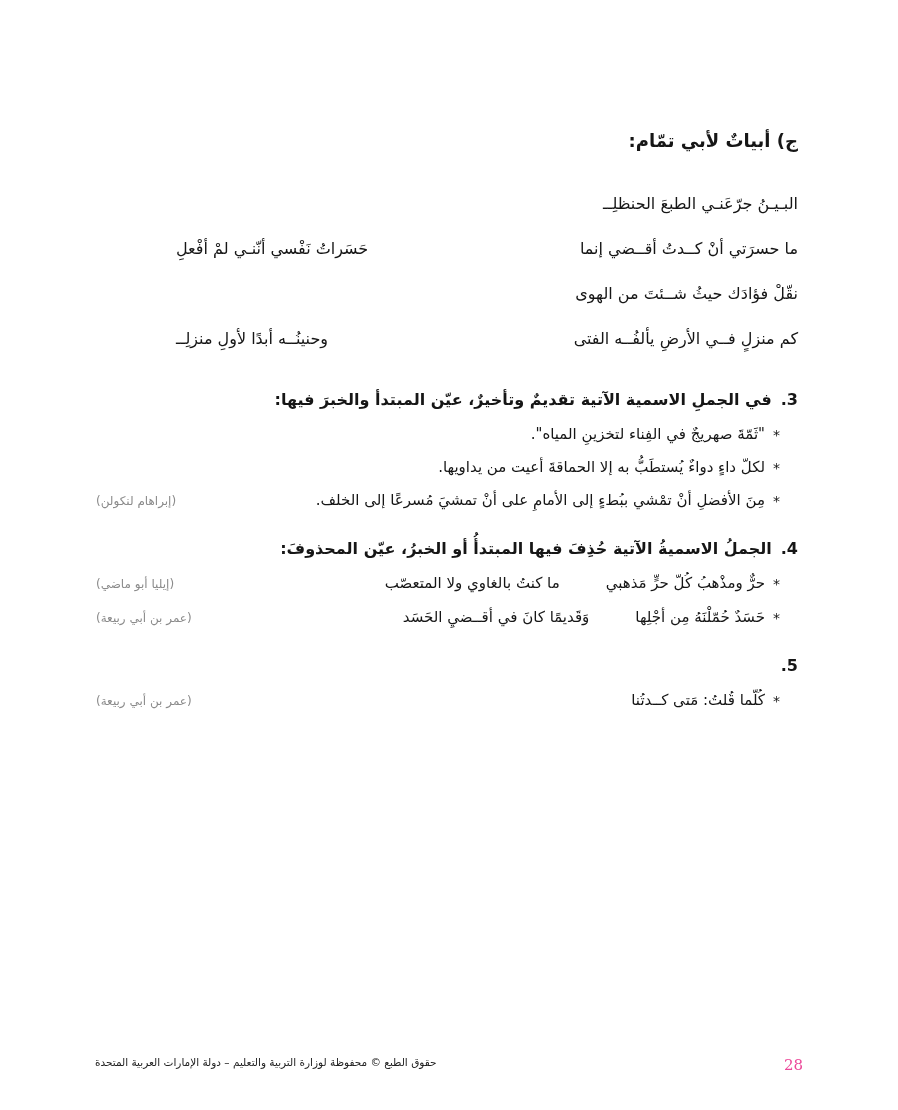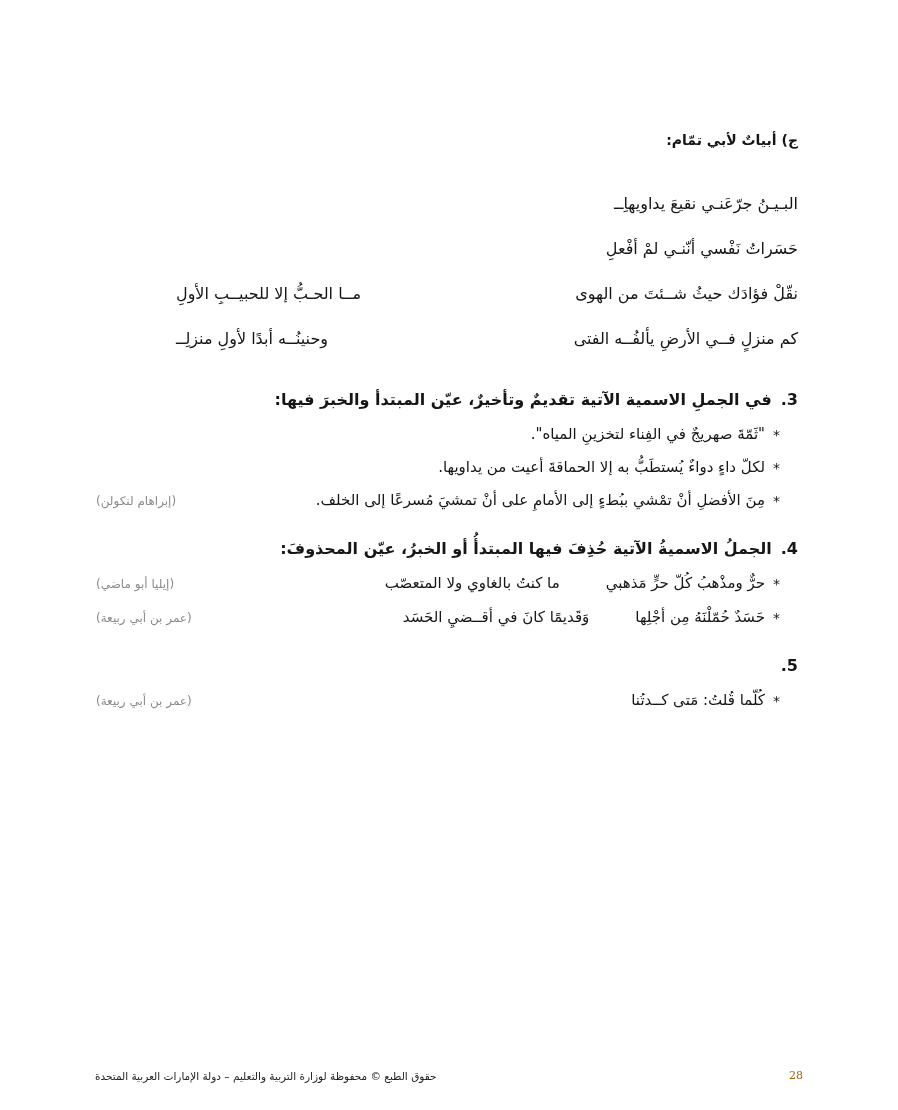--- a/index.html
+++ b/index.html
@@ -3,21 +3,21 @@
 <meta charset="utf-8">
 <style>
   * { margin:0; padding:0; box-sizing:border-box; }
   html,body { background:#ffffff; }
   .page {
     width:898px; height:1110px; background:#ffffff; position:relative;
     font-family:"DejaVu Sans", sans-serif; color:#161616;
     direction:rtl; overflow:hidden; margin:0 auto;
   }
   .content { position:absolute; top:128px; right:100px; left:96px; }
-  .heading { font-size:14px; font-weight:bold; line-height:25px; margin-bottom:40px; }
+  .heading { font-size:18px; font-weight:bold; line-height:25px; margin-bottom:40px; }
   .poem { width:622px; margin-bottom:38px; }
   .couplet {
     display:flex; justify-content:space-between; align-items:baseline;
     font-size:16px; line-height:22px; margin-bottom:23px; white-space:nowrap;
   }
   .hemistich { white-space:nowrap; }
   .section { margin-bottom:23px; }
   .section-title {
     display:flex; gap:9px; font-weight:bold; font-size:16px; line-height:24px;
     margin-bottom:10px; align-items:baseline;
@@ -25,44 +25,44 @@
   .q-num { white-space:nowrap; }
   .bullet-row {
     display:flex; justify-content:space-between; align-items:baseline;
     font-size:15px; line-height:25px; margin-bottom:8px; padding-right:18px;
   }
   .bullet-group { display:flex; gap:8px; align-items:baseline; white-space:nowrap; }
   .star { font-size:14px; position:relative; top:1px; }
   .couplet-pair { display:flex; gap:46px; white-space:nowrap; }
   .attribution { color:#8b8b8b; font-size:12px; white-space:nowrap; line-height:25px; }
   .footer {
-    position:absolute; bottom:28px; left:95px; right:95px;
-    display:flex; direction:ltr; justify-content:space-between; align-items:flex-end;
+    position:absolute; bottom:36px; left:95px; right:95px;
+    display:flex; direction:ltr; justify-content:space-between; align-items:flex-start;
   }
   .copyright { font-size:10.5px; direction:rtl; color:#222222; }
-  .page-number { font-family:"DejaVu Serif", serif; font-size:11px; color:#a16207; }
+  .page-number { font-family:"DejaVu Serif", serif; font-size:15px; color:#ec4899; }
 </style>
 </head>
 <body>
 
 <div class="page">
   <div class="content">
 
     <div class="heading">ج) أبياتٌ لأبي تمّام:</div>
 
     <div class="poem">
       <div class="couplet">
-        <span class="hemistich">البـيـنُ جرّعَنـي نقيعَ يداويهاِــ</span>
+        <span class="hemistich">البـيـنُ جرّعَنـي الطبعَ الحنظلِــ</span>
       </div>
       <div class="couplet">
+        <span class="hemistich">ما حسرَتي أنْ كــدتُ أقــضي إنما</span>
         <span class="hemistich">حَسَراتُ نَفْسي أنّنـي لمْ أفْعلِ</span>
       </div>
       <div class="couplet">
         <span class="hemistich">نقّلْ فؤادَك حيثُ شــئتَ من الهوى</span>
-        <span class="hemistich">مــا الحـبُّ إلا للحبيــبِ الأولِ</span>
       </div>
       <div class="couplet">
         <span class="hemistich">كم منزلٍ فــي الأرضِ يألفُــه الفتى</span>
         <span class="hemistich">وحنينُــه أبدًا لأولِ منزلِــ</span>
       </div>
     </div>
 
     <div class="section">
       <div class="section-title">
         <span class="q-num">3.</span>

